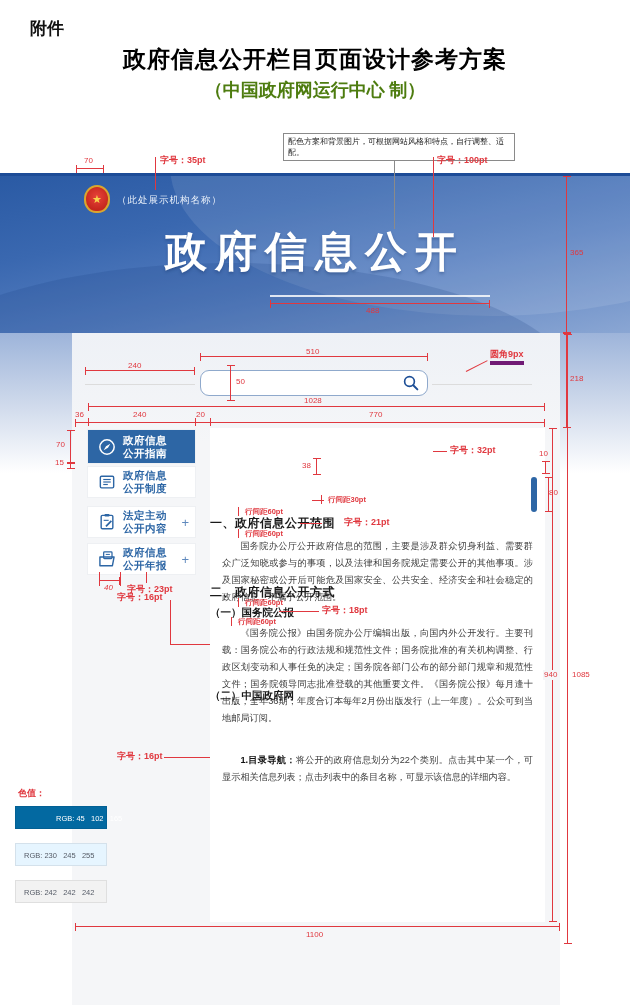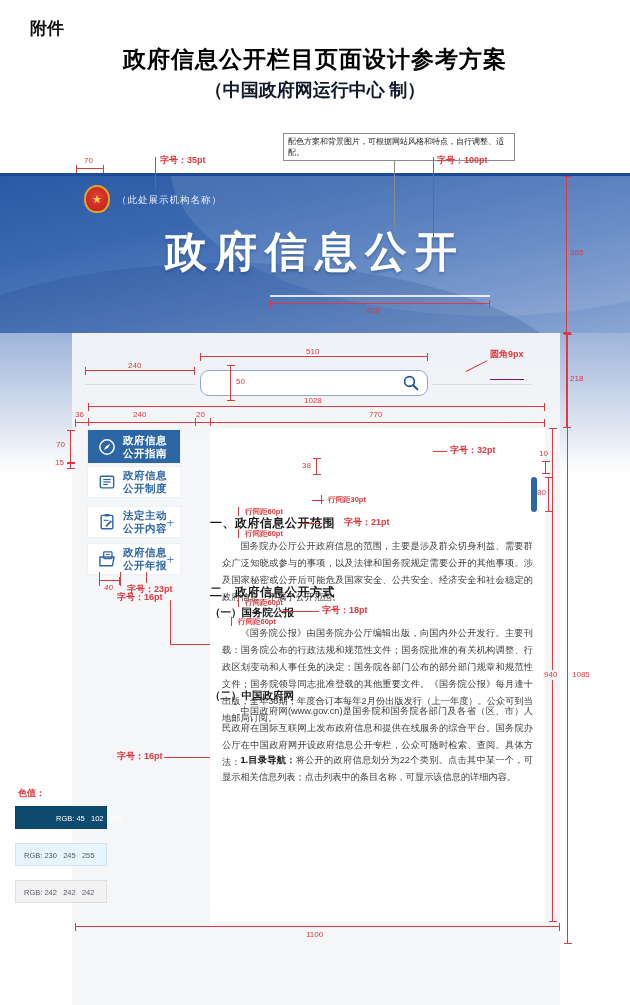--- a/index.html
+++ b/index.html
@@ -3,21 +3,21 @@
 <meta charset="utf-8">
 <style>
   html,body{margin:0;padding:0;}
   body{width:630px;height:1005px;position:relative;overflow:hidden;background:#fff;
        font-family:"Liberation Sans", sans-serif;}
   .abs{position:absolute;}
 
   
   .attach{left:30px;top:20px;font:bold 17px/1 "Liberation Serif", serif;color:#111;}
   .doc-title{left:0;top:46px;width:630px;text-align:center;font:bold 23px/1.2 "Liberation Serif", serif;color:#000;letter-spacing:1px;}
-  .doc-sub{left:0;top:80px;width:630px;text-align:center;font:bold 18px/1.2 "Liberation Serif", serif;color:#0f172a;}
+  .doc-sub{left:0;top:80px;width:630px;text-align:center;font:bold 18px/1.2 "Liberation Serif", serif;color:#4d7c0f;}
   .note-box{left:283px;top:133px;width:222px;background:#fff;border:1px solid #8a8a8a;
             font-size:8px;line-height:1.4;color:#222;padding:2px 4px;z-index:60;}
   .gline-v{position:absolute;width:0;border-left:1px solid #8a8a8a;z-index:55;}
 
   
   .ann{position:absolute;color:#e0383f;font-size:8px;line-height:1.2;white-space:nowrap;z-index:70;}
   .ann.bold{font-weight:bold;font-size:9px;}
   .dim-h{position:absolute;height:0;border-top:1px solid #e0383f;z-index:65;}
   .dim-h::before,.dim-h::after{content:"";position:absolute;top:-4px;height:8px;width:0;border-left:1px solid #e0383f;}
   .dim-h::before{left:0;}.dim-h::after{right:0;}
@@ -50,21 +50,21 @@
 
   
   .panel{left:72px;top:333px;width:488px;height:672px;z-index:5;
          background:linear-gradient(180deg,#eef1f6 0%,#f5f6f8 110px,#f5f6f8 100%);}
   .deco-line{position:absolute;height:1px;background:#dcdcdc;z-index:6;}
   .search-box{left:200px;top:370px;width:228px;height:26px;background:#fff;border:1.5px solid #8fa9cc;
          border-radius:9px;box-sizing:border-box;z-index:7;}
   .search-icon{position:absolute;right:7px;top:3px;width:18px;height:18px;cursor:pointer;}
 
   
-  .side-item{position:absolute;left:88px;width:92px;background:#fff;color:#2d66a5;z-index:8;
+  .side-item{position:absolute;left:88px;width:107px;background:#fff;color:#2d66a5;z-index:8;
          display:flex;align-items:center;box-shadow:0 0 0 1px #eef0f3;cursor:pointer;}
   .side-item.active{background:#2d66a5;color:#fff;}
   .side-icon{width:20px;height:20px;margin:0 6px 0 9px;flex:0 0 auto;}
   .side-label{font-size:10.5px;font-weight:bold;line-height:1.2;letter-spacing:0.5px;}
   .side-plus{position:absolute;right:6px;top:50%;transform:translateY(-50%);font-size:13px;color:#5f89bd;font-weight:normal;}
 
   
   .card{left:210px;top:428px;width:335px;height:494px;background:#fff;z-index:8;}
   .c-heading{position:absolute;left:0;top:12px;width:100%;text-align:center;color:#2d66a5;
          font-size:18.5px;font-weight:bold;letter-spacing:2px;}
@@ -122,21 +122,21 @@
 <div class="abs search-box">
   <svg class="search-icon" viewBox="0 0 24 24">
     <circle cx="10" cy="10" r="6.5" fill="none" stroke="#1d4e96" stroke-width="2.2"></circle>
     <line x1="15" y1="15" x2="20.5" y2="20.5" stroke="#1d4e96" stroke-width="2.6" stroke-linecap="round"></line>
   </svg>
 </div>
 <div class="dim-h" style="left:200px;top:356px;width:228px;"></div>
 <div class="ann" style="left:306px;top:347px;">510</div>
 <div class="dim-h" style="left:85px;top:370px;width:110px;"></div>
 <div class="ann" style="left:128px;top:361px;">240</div>
-<div class="ann bold" style="left:490px;top:349px;border-bottom:1px solid #701a75;padding-bottom:19px;">圆角9px</div>
+<div class="ann bold" style="left:490px;top:349px;border-bottom:4px solid #701a75;padding-bottom:1px;">圆角9px</div>
 <div class="diag" style="left:466px;top:371px;"></div>
 <div class="dim-v" style="left:230px;top:365px;height:36px;"></div>
 <div class="ann" style="left:236px;top:377px;">50</div>
 <div class="dim-h" style="left:88px;top:406px;width:457px;"></div>
 <div class="ann" style="left:304px;top:396px;">1028</div>
 <div class="dim-h" style="left:75px;top:422px;width:470px;"></div>
 <div class="tick-v" style="left:88px;top:418px;height:8px;"></div>
 <div class="tick-v" style="left:195px;top:418px;height:8px;"></div>
 <div class="tick-v" style="left:210px;top:418px;height:8px;"></div>
 <div class="ann" style="left:75px;top:410px;">36</div>
@@ -203,21 +203,20 @@
 <div class="tick-v" style="left:146px;top:572px;height:11px;"></div>
 <div class="ann bold" style="left:127px;top:584px;">字号：23pt</div>
 
 <div class="abs card">
   <div class="h-sec" style="top:87px;">一、政府信息公开范围</div>
   <div class="para" style="top:110px;">国务院办公厅公开政府信息的范围，主要是涉及群众切身利益、需要群众广泛知晓或参与的事项，以及法律和国务院规定需要公开的其他事项。涉及国家秘密或公开后可能危及国家安全、公共安全、经济安全和社会稳定的政府信息，不属于公开范围。</div>
   <div class="h-sec" style="top:156px;">二、政府信息公开方式</div>
   <div class="h-sub" style="top:178px;">（一）国务院公报</div>
   <div class="para" style="top:197px;">《国务院公报》由国务院办公厅编辑出版，向国内外公开发行。主要刊载：国务院公布的行政法规和规范性文件；国务院批准的有关机构调整、行政区划变动和人事任免的决定；国务院各部门公布的部分部门规章和规范性文件；国务院领导同志批准登载的其他重要文件。《国务院公报》每月逢十出版，全年36期；年度合订本每年2月份出版发行（上一年度）。公众可到当地邮局订阅。</div>
   <div class="h-sub" style="top:261px;">（二）中国政府网</div>
-  <div class="para" style="top:275px;">中国政府网(www.gov.cn)是国务院和国务院各部门及各省（区、市）人民政府在国际互联网上发布政府信息和提供在线服务的综合平台。国务院办公厅在中国政府网开设政府信息公开专栏，公众可随时检索、查阅。具体方法：</div>
   <div class="para" style="top:324px;"><span class="lead">1.目录导航：</span><span>将公开的政府信息划分为22个类别。点击其中某一个，可显示相关信息列表；点击列表中的条目名称，可显示该信息的详细内容。</span></div>
 </div>
 <div class="abs scrollbar"></div>
 
 <div class="rline-h" style="left:433px;top:451px;width:14px;"></div>
 <div class="ann bold" style="left:450px;top:445px;">字号：32pt</div>
 <div class="dim-v" style="left:316px;top:458px;height:17px;"></div>
 <div class="ann" style="left:302px;top:461px;">38</div>
 <div class="rline-h" style="left:312px;top:500px;width:12px;"></div>
 <div class="ls-note" style="left:328px;top:495px;">行间距30pt</div>
@@ -231,24 +230,24 @@
 <div class="ls-note" style="left:238px;top:617px;">行间距60pt</div>
 <div class="ann bold" style="left:117px;top:592px;">字号：16pt</div>
 <div class="rline-v" style="left:170px;top:600px;height:44px;"></div>
 <div class="rline-h" style="left:170px;top:644px;width:40px;"></div>
 <div class="ann bold" style="left:117px;top:751px;">字号：16pt</div>
 <div class="rline-h" style="left:164px;top:757px;width:46px;"></div>
 
 <div class="ann" style="left:539px;top:449px;">10</div>
 <div class="dim-v" style="left:545px;top:461px;height:13px;"></div>
 <div class="dim-v" style="left:548px;top:477px;height:35px;"></div>
-<div class="ann" style="left:537px;top:488px;">80</div>
+<div class="ann" style="left:549px;top:488px;">80</div>
 <div class="dim-v" style="left:552px;top:428px;height:494px;"></div>
 <div class="ann" style="left:543px;top:670px;background:#f5f6f8;padding:0 1px;">940</div>
 <div class="dim-v" style="left:567px;top:334px;height:610px;"></div>
 <div class="ann" style="left:571px;top:670px;background:#ffffff;padding:0 1px;">1085</div>
 <div class="dim-h" style="left:75px;top:926px;width:485px;"></div>
 <div class="ann" style="left:306px;top:930px;">1100</div>
 
 <div class="abs pal-label">色值：</div>
-<div class="swatch" style="top: 806px; background: #0c4a6e; color: rgb(255, 255, 255); padding-left: 40px;">RGB: 45   102   165</div>
+<div class="swatch" style="top: 806px; background: #0369a1; color: rgb(255, 255, 255); padding-left: 40px;">RGB: 45   102   165</div>
 <div class="swatch" style="top: 843px; background: rgb(230, 245, 255); color: rgb(85, 91, 102);">RGB: 230   245   255</div>
 <div class="swatch" style="top: 880px; background: rgb(242, 242, 242); color: rgb(85, 91, 102);">RGB: 242   242   242</div>
 
 </body></html>

